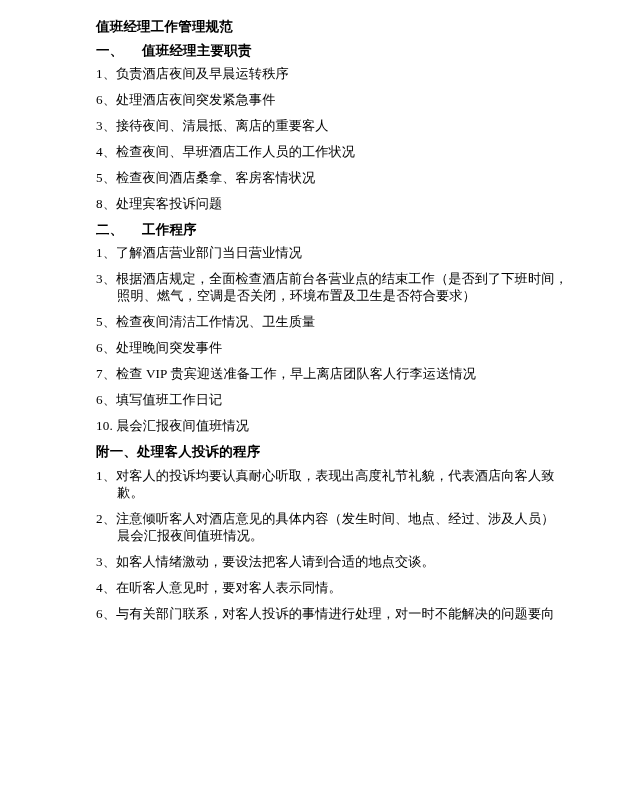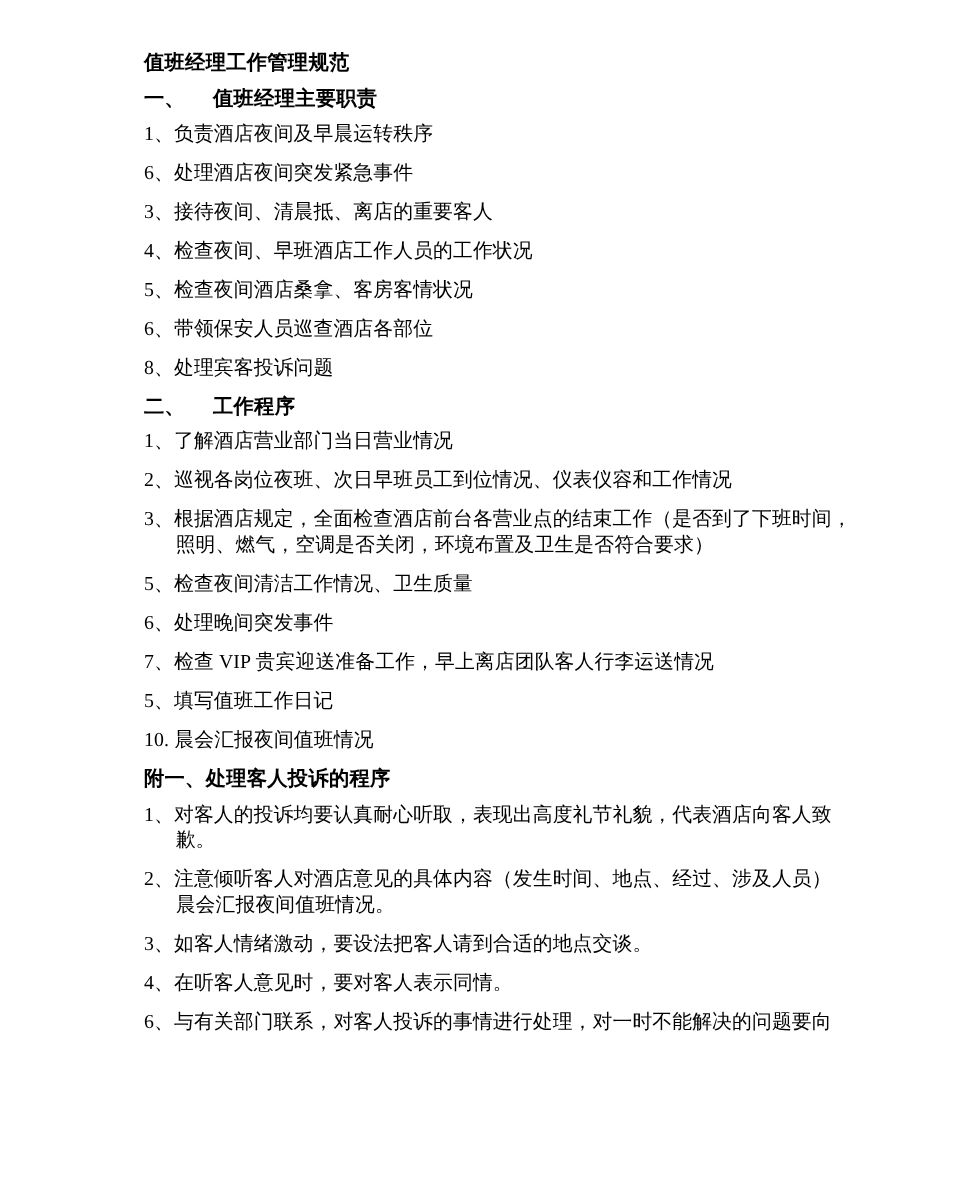--- a/index.html
+++ b/index.html
@@ -11,21 +11,21 @@
     width: 642px;
     height: 786px;
     font-family: "Liberation Serif", "DejaVu Serif", serif;
     color: #000000;
     overflow: hidden;
   }
   .page {
     width: 642px;
     height: 786px;
     box-sizing: border-box;
-    padding: 33px 44px 0 96px;
+    padding: 18px 44px 0 96px;
     position: relative;
   }
   .doc-title {
     font-family: "Liberation Sans", sans-serif;
     font-weight: bold;
     font-size: 13.5px;
     line-height: 17px;
     margin-bottom: 7px;
     letter-spacing: 0.2px;
   }
@@ -72,37 +72,35 @@
 
   <div class="section-head">
     <span class="num">一、</span><span>值班经理主要职责</span>
   </div>
 
   <div class="item">1、负责酒店夜间及早晨运转秩序</div>
   <div class="item">6、处理酒店夜间突发紧急事件</div>
   <div class="item">3、接待夜间、清晨抵、离店的重要客人</div>
   <div class="item">4、检查夜间、早班酒店工作人员的工作状况</div>
   <div class="item">5、检查夜间酒店桑拿、客房客情状况</div>
-  <div class="item">6、带领保安人员巡查酒店各部位</div>
   <div class="item">8、处理宾客投诉问题</div>
 
   <div class="section-head">
     <span class="num">二、</span><span>工作程序</span>
   </div>
 
   <div class="item">1、了解酒店营业部门当日营业情况</div>
-  <div class="item">2、巡视各岗位夜班、次日早班员工到位情况、仪表仪容和工作情况</div>
   <div class="item">
     <span>3、根据酒店规定，全面检查酒店前台各营业点的结束工作（是否到了下班时间，</span>
     <span class="cont">照明、燃气，空调是否关闭，环境布置及卫生是否符合要求）</span>
   </div>
   <div class="item">5、检查夜间清洁工作情况、卫生质量</div>
   <div class="item">6、处理晚间突发事件</div>
   <div class="item">7、检查 VIP 贵宾迎送准备工作，早上离店团队客人行李运送情况</div>
-  <div class="item">5、填写值班工作日记</div>
+  <div class="item">6、填写值班工作日记</div>
   <div class="item">10. 晨会汇报夜间值班情况</div>
 
   <div class="appendix-head">附一、处理客人投诉的程序</div>
 
   <div class="item">
     <span>1、对客人的投诉均要认真耐心听取，表现出高度礼节礼貌，代表酒店向客人致</span>
     <span class="cont">歉。</span>
   </div>
   <div class="item">
     <span>2、注意倾听客人对酒店意见的具体内容（发生时间、地点、经过、涉及人员）</span>

